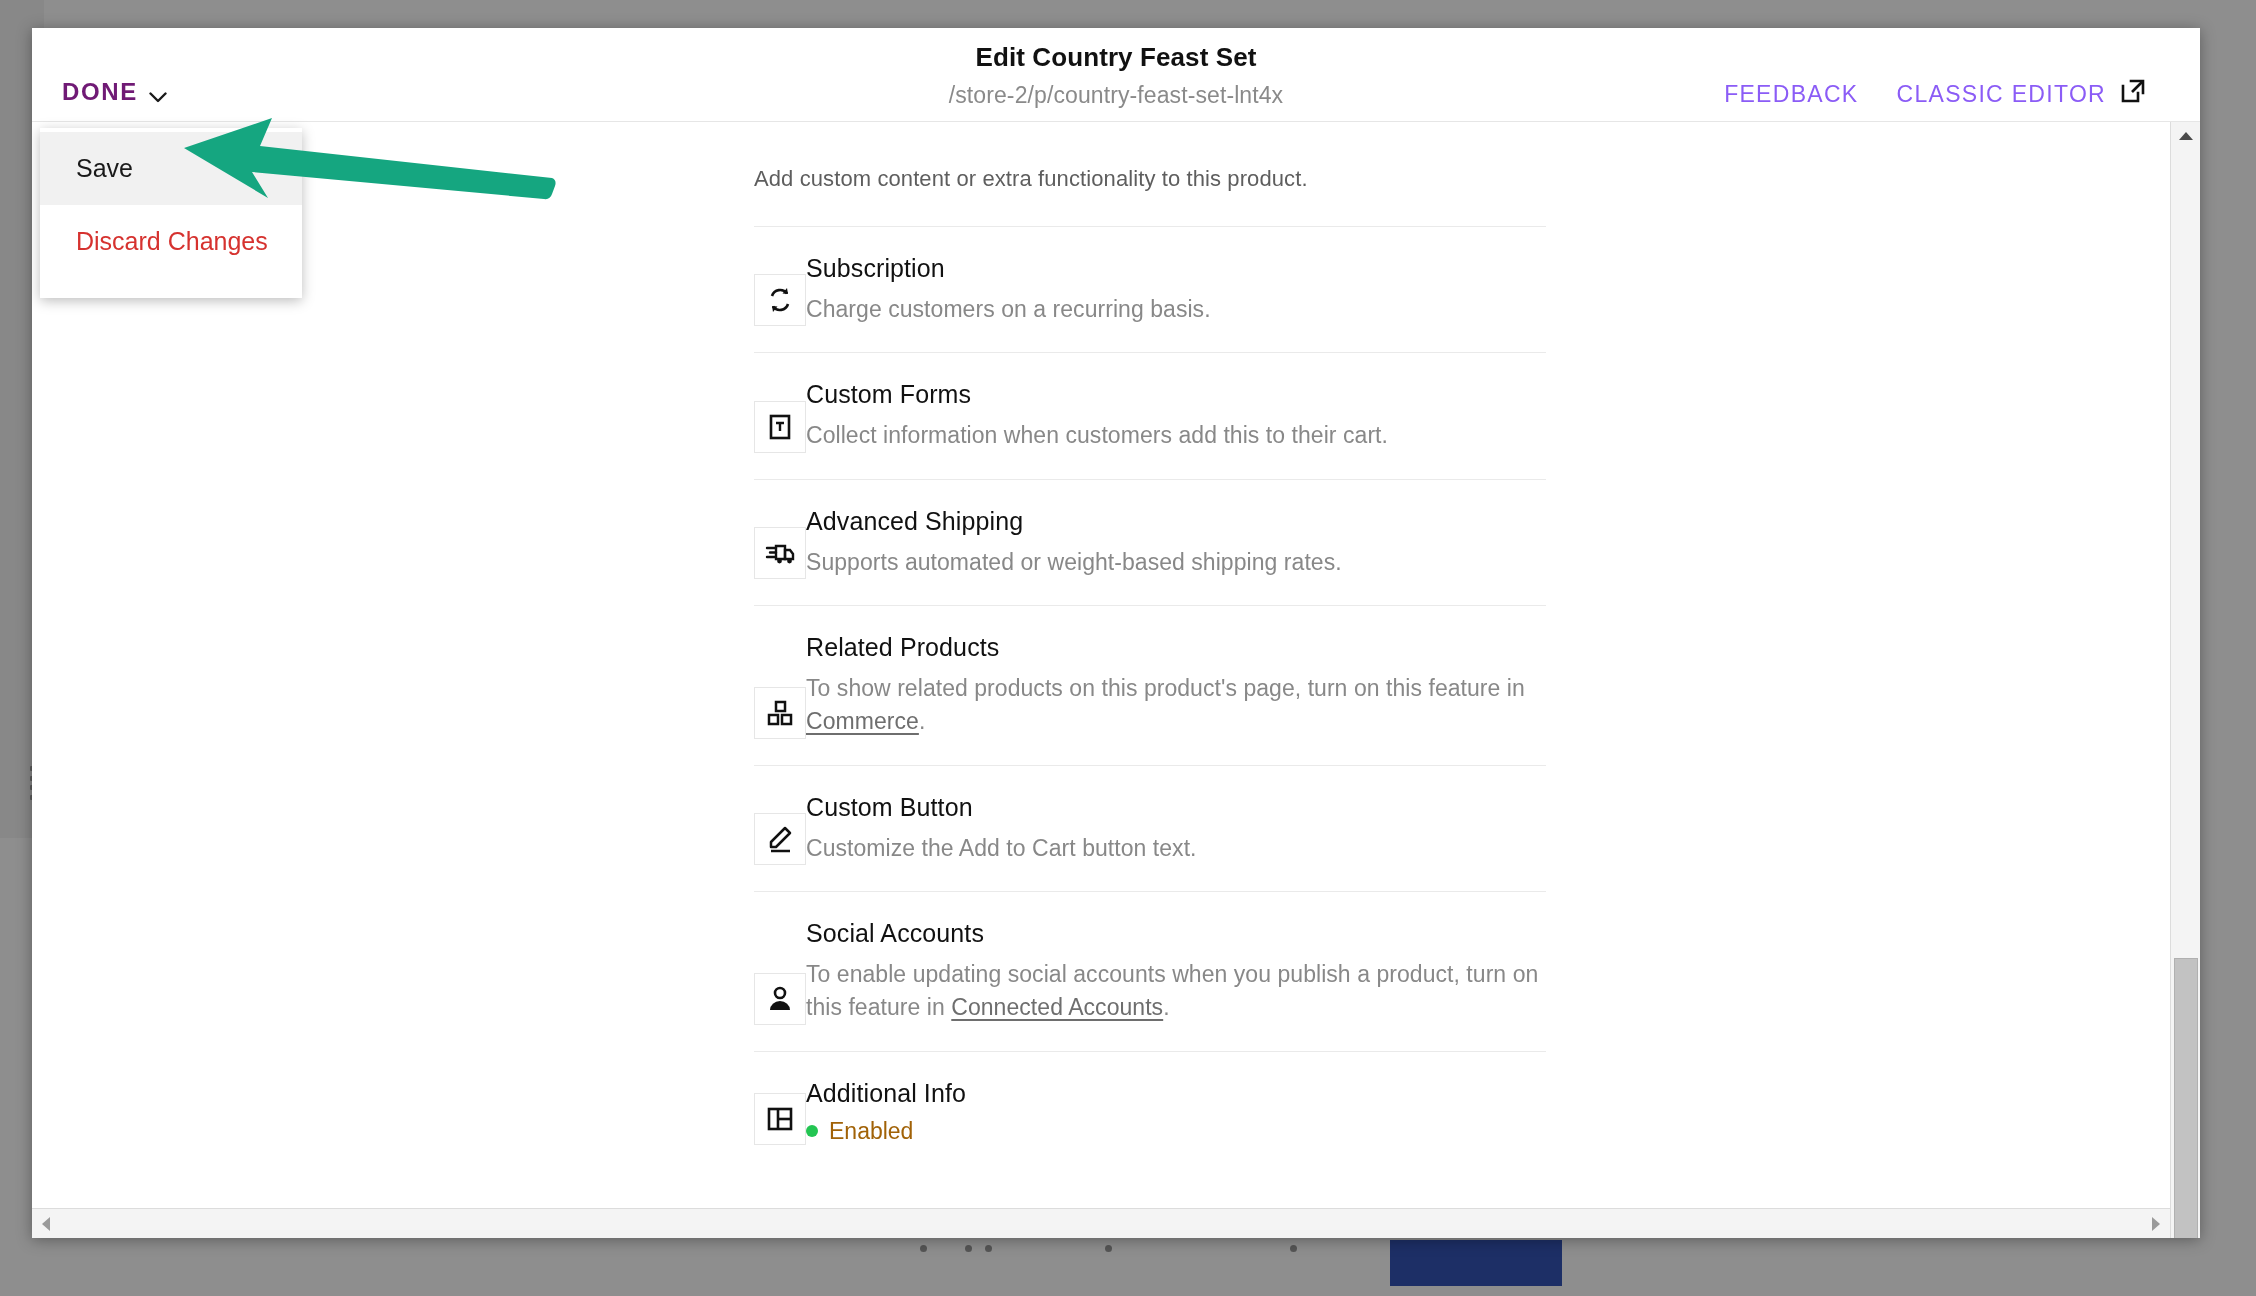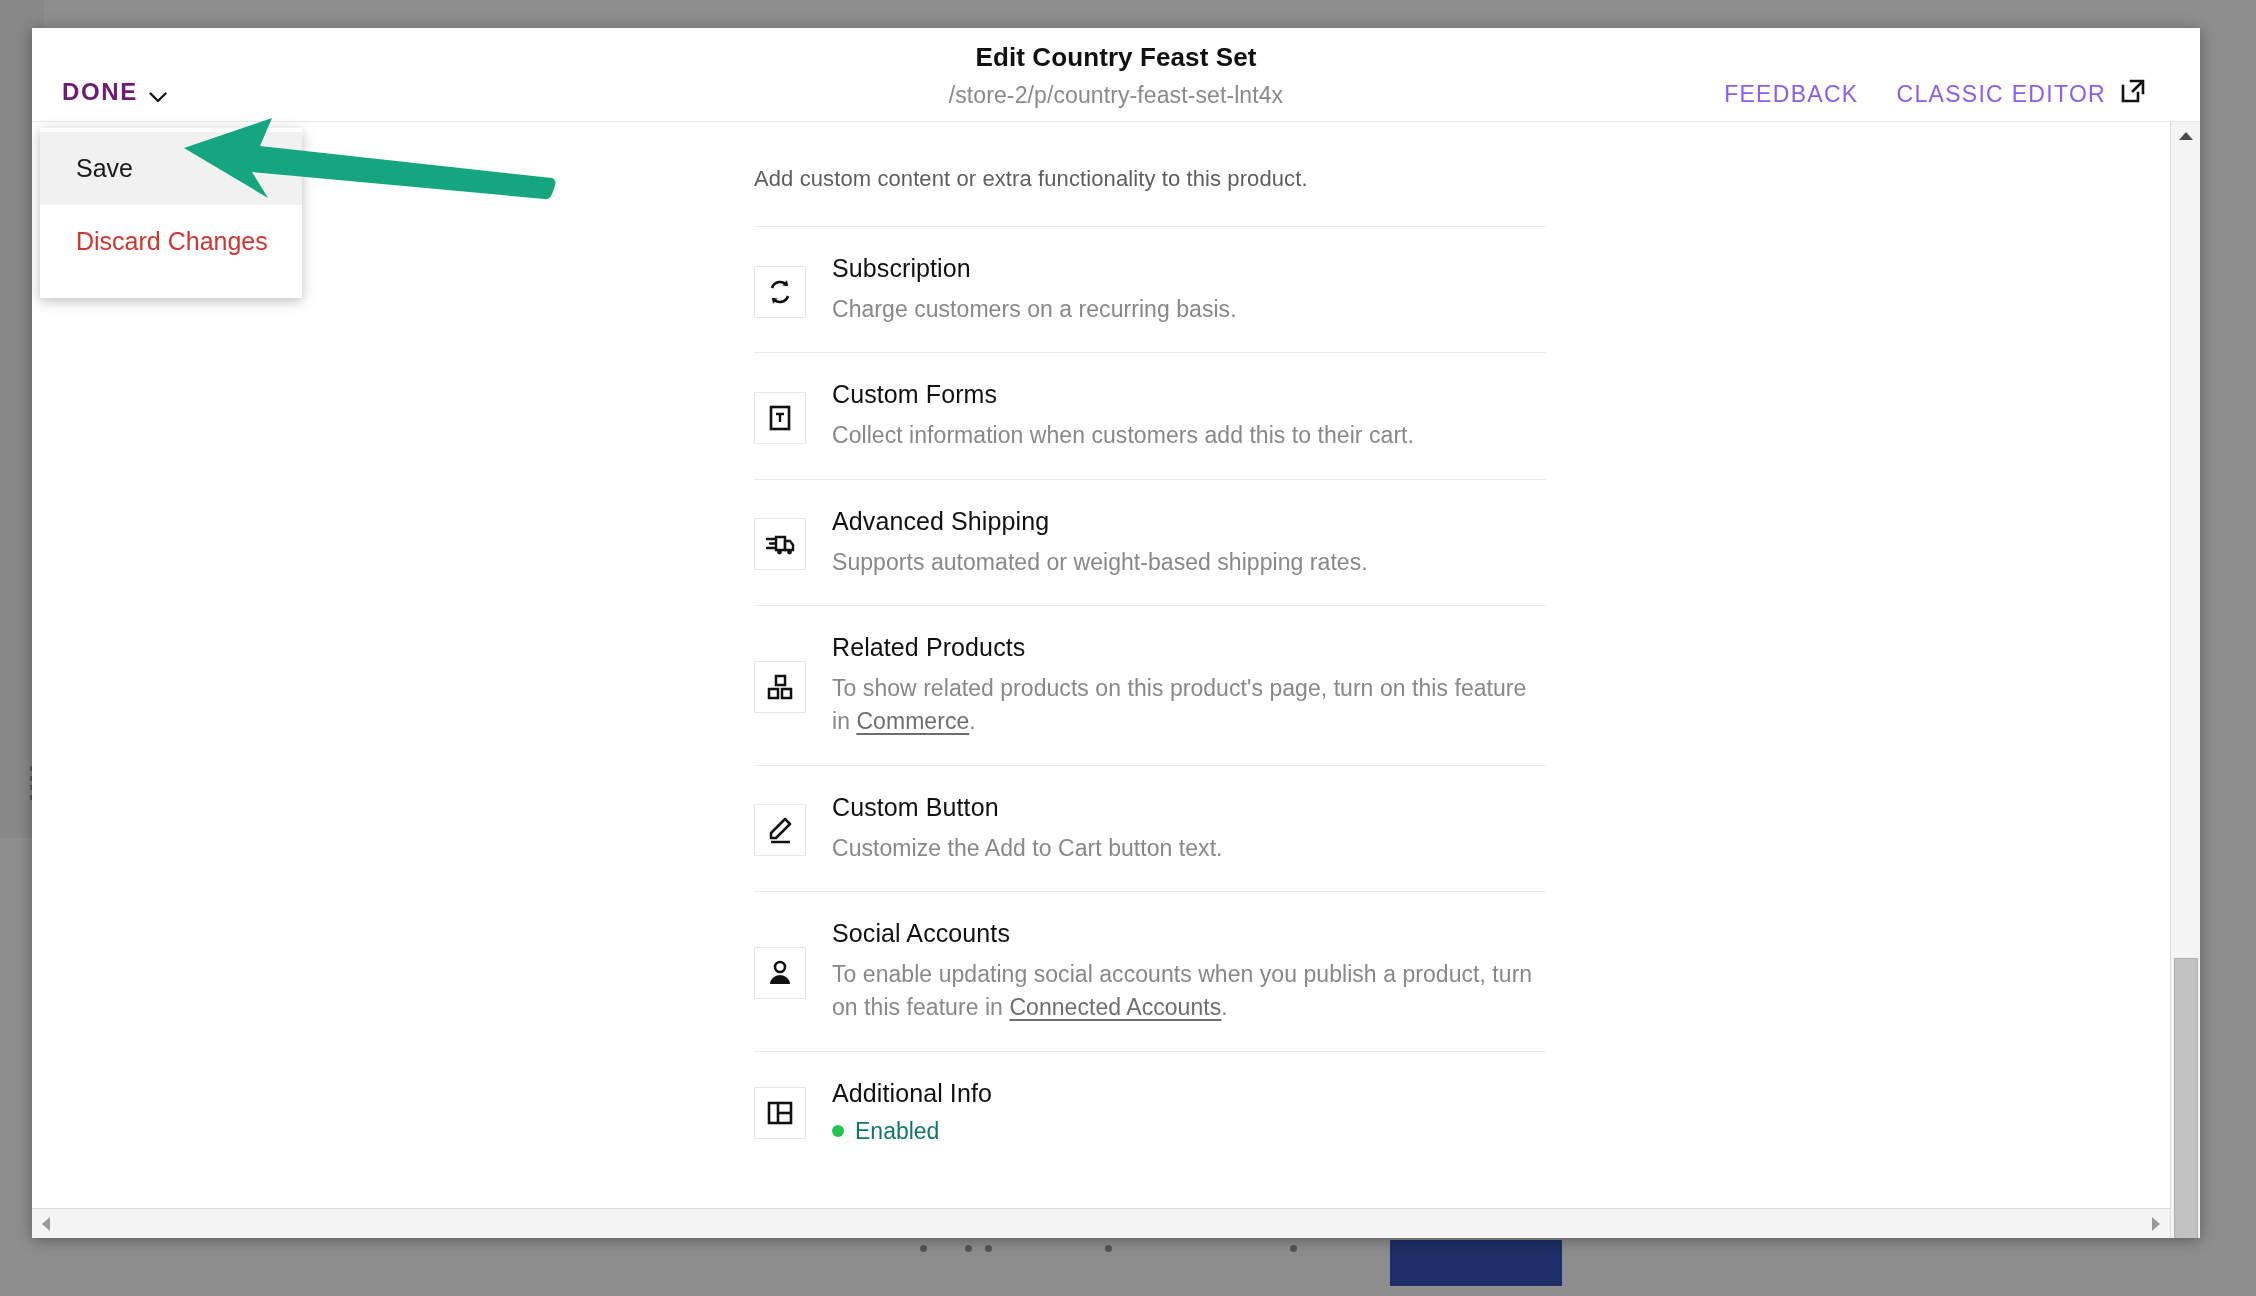--- a/index.html
+++ b/index.html
@@ -118,21 +118,21 @@
   .content-col {
     position: absolute; left: 722px; top: 0; width: 792px;
   }
   .section-intro {
     font-size: 22px; color: #5e5e5e;
     padding: 44px 0 34px 0;
     letter-spacing: .1px;
   }
 
   .feature-row {
-    display: flex; align-items: center; gap: 26px;
+    display: flex; align-items: flex-end; 
     padding: 26px 0 26px 0;
     border-top: 1px solid #eaeaea;
     cursor: pointer;
   }
   .feature-row:first-of-type { border-top: none; }
   .icon-box {
     flex: 0 0 auto;
     width: 52px; height: 52px;
     border: 1px solid #e6e6e6;
     display: flex; align-items: center; justify-content: center;
@@ -147,21 +147,21 @@
     letter-spacing: .05px;
   }
   .inline-link {
     color: #6e6e6e; text-decoration: underline; text-underline-offset: 4px;
     cursor: pointer;
   }
   .status-line {
     display: flex; align-items: center; gap: 11px; margin-top: 10px;
   }
   .status-dot { width: 12px; height: 12px; border-radius: 50%; display: inline-block; }
-  .status-text { font-size: 23px; color: #0f766e; }
+  .status-text { font-size: 23px; color: #a16207; }
 
   .action-row {
     border-top: 1px solid #eaeaea;
     height: 76px;
     display: flex; align-items: center;
     font-size: 23px; font-weight: 600; letter-spacing: 1.4px;
     cursor: pointer;
   }
   .action-row.first { border-top: none; margin-top: 58px; }
   .action-duplicate { color: #1a1a1a; }

